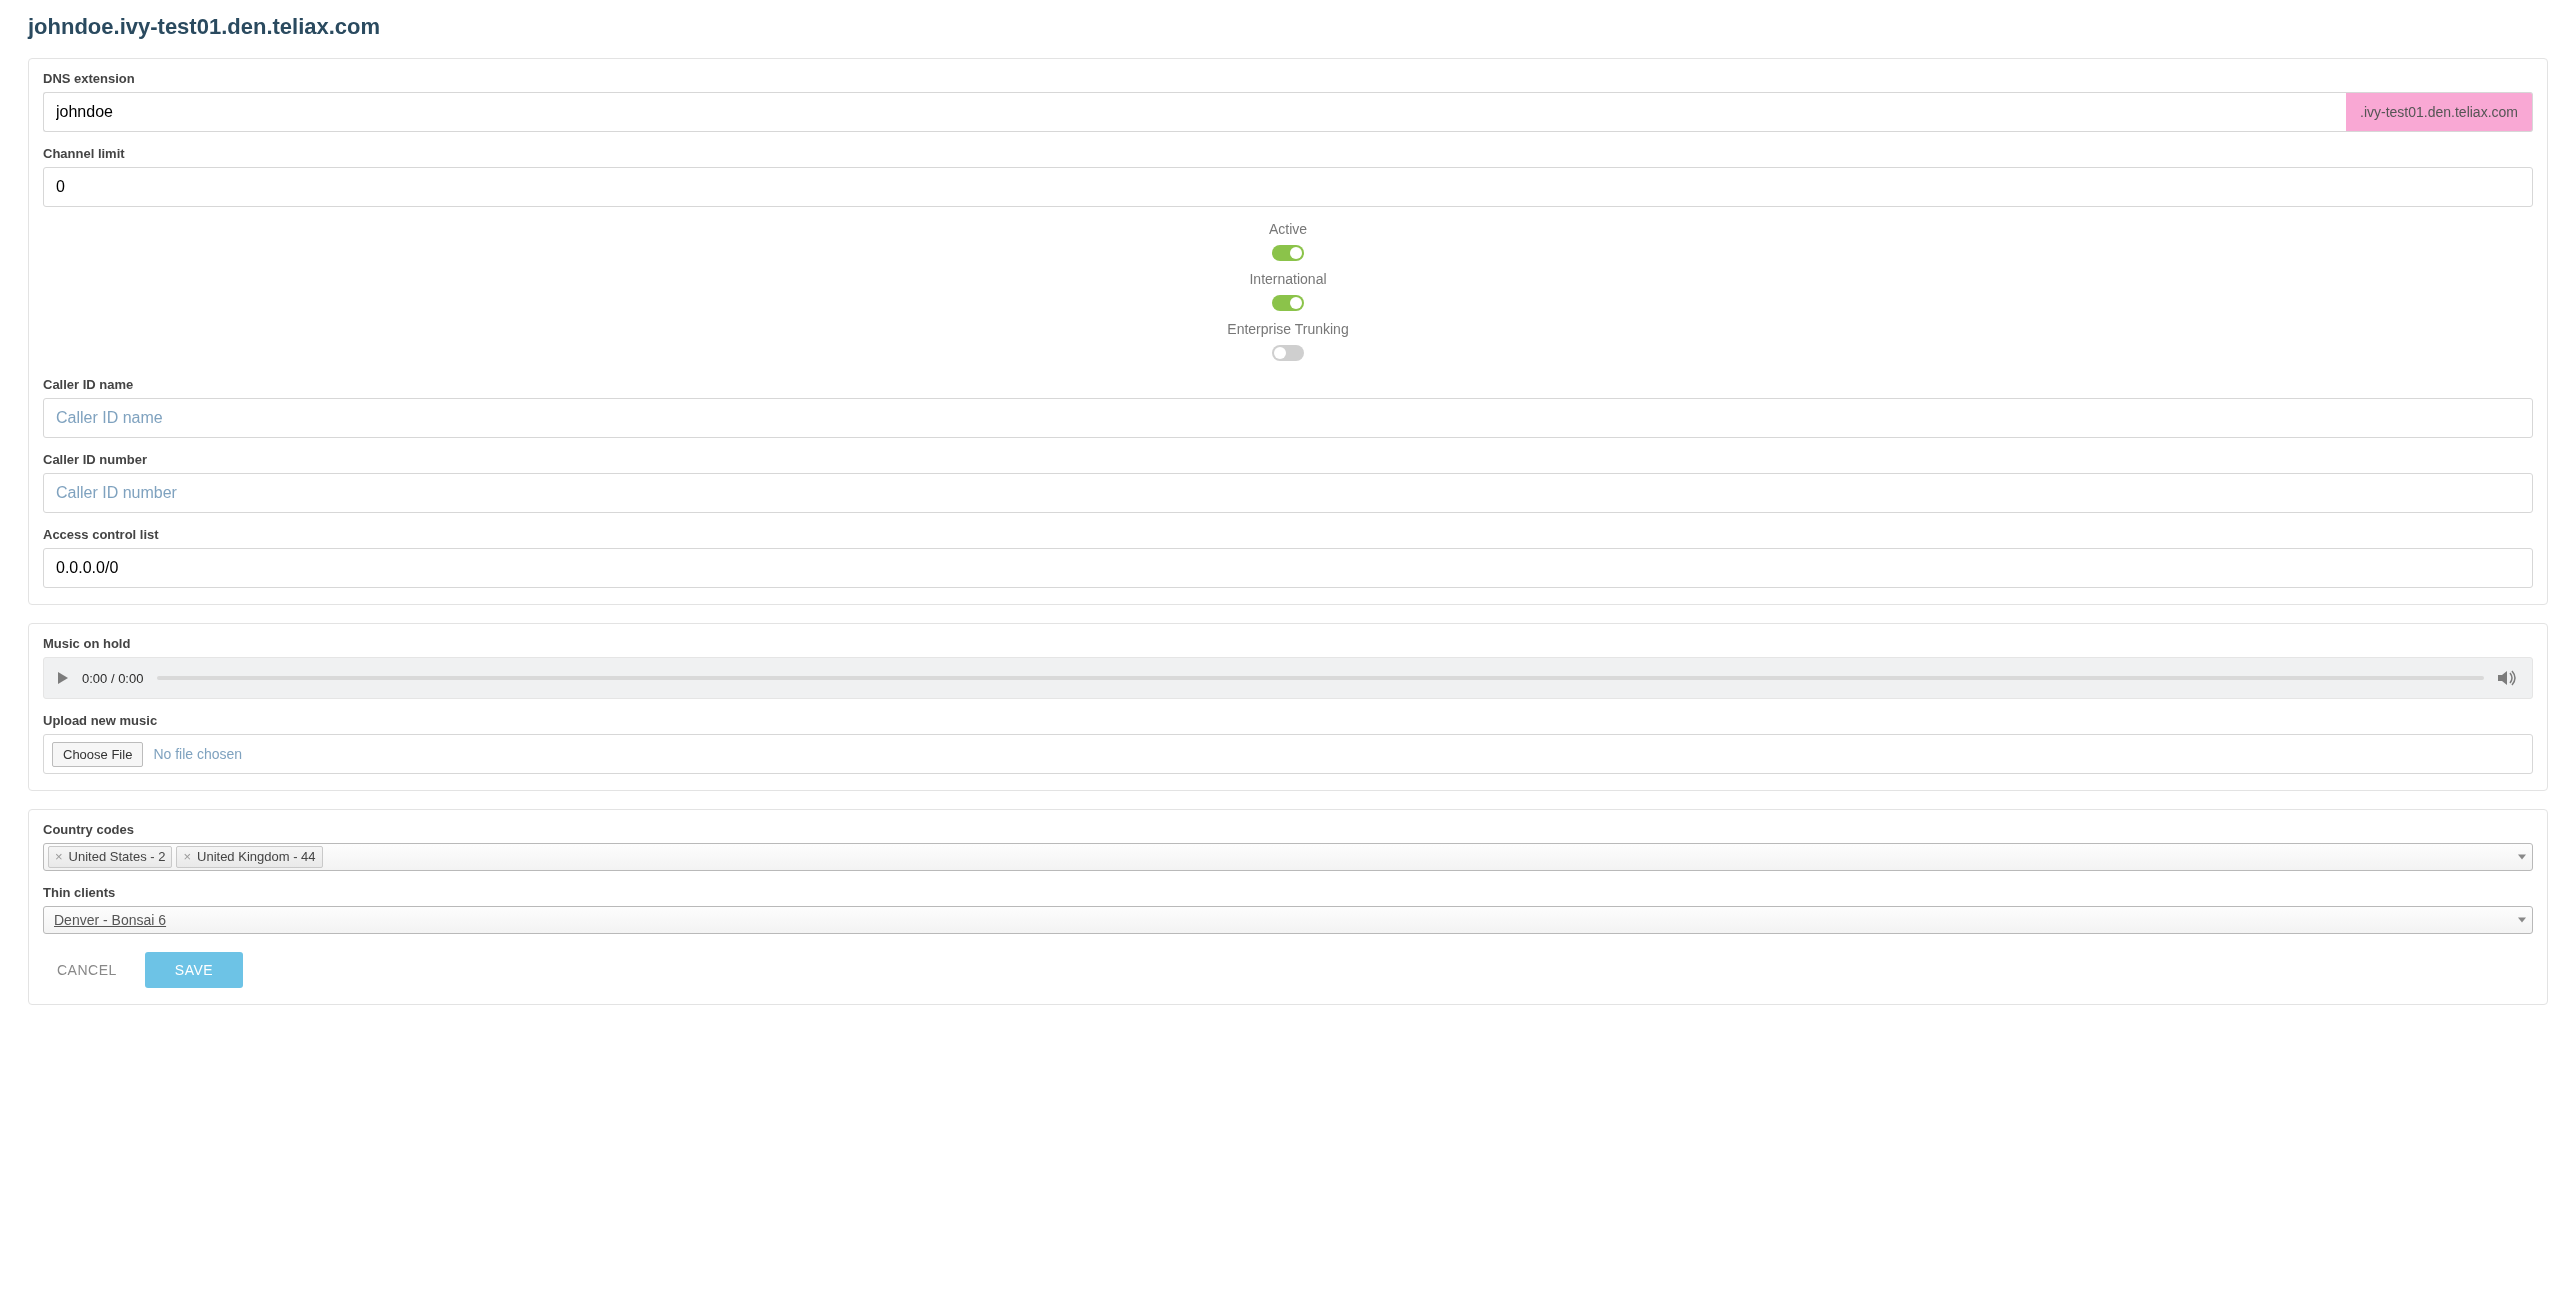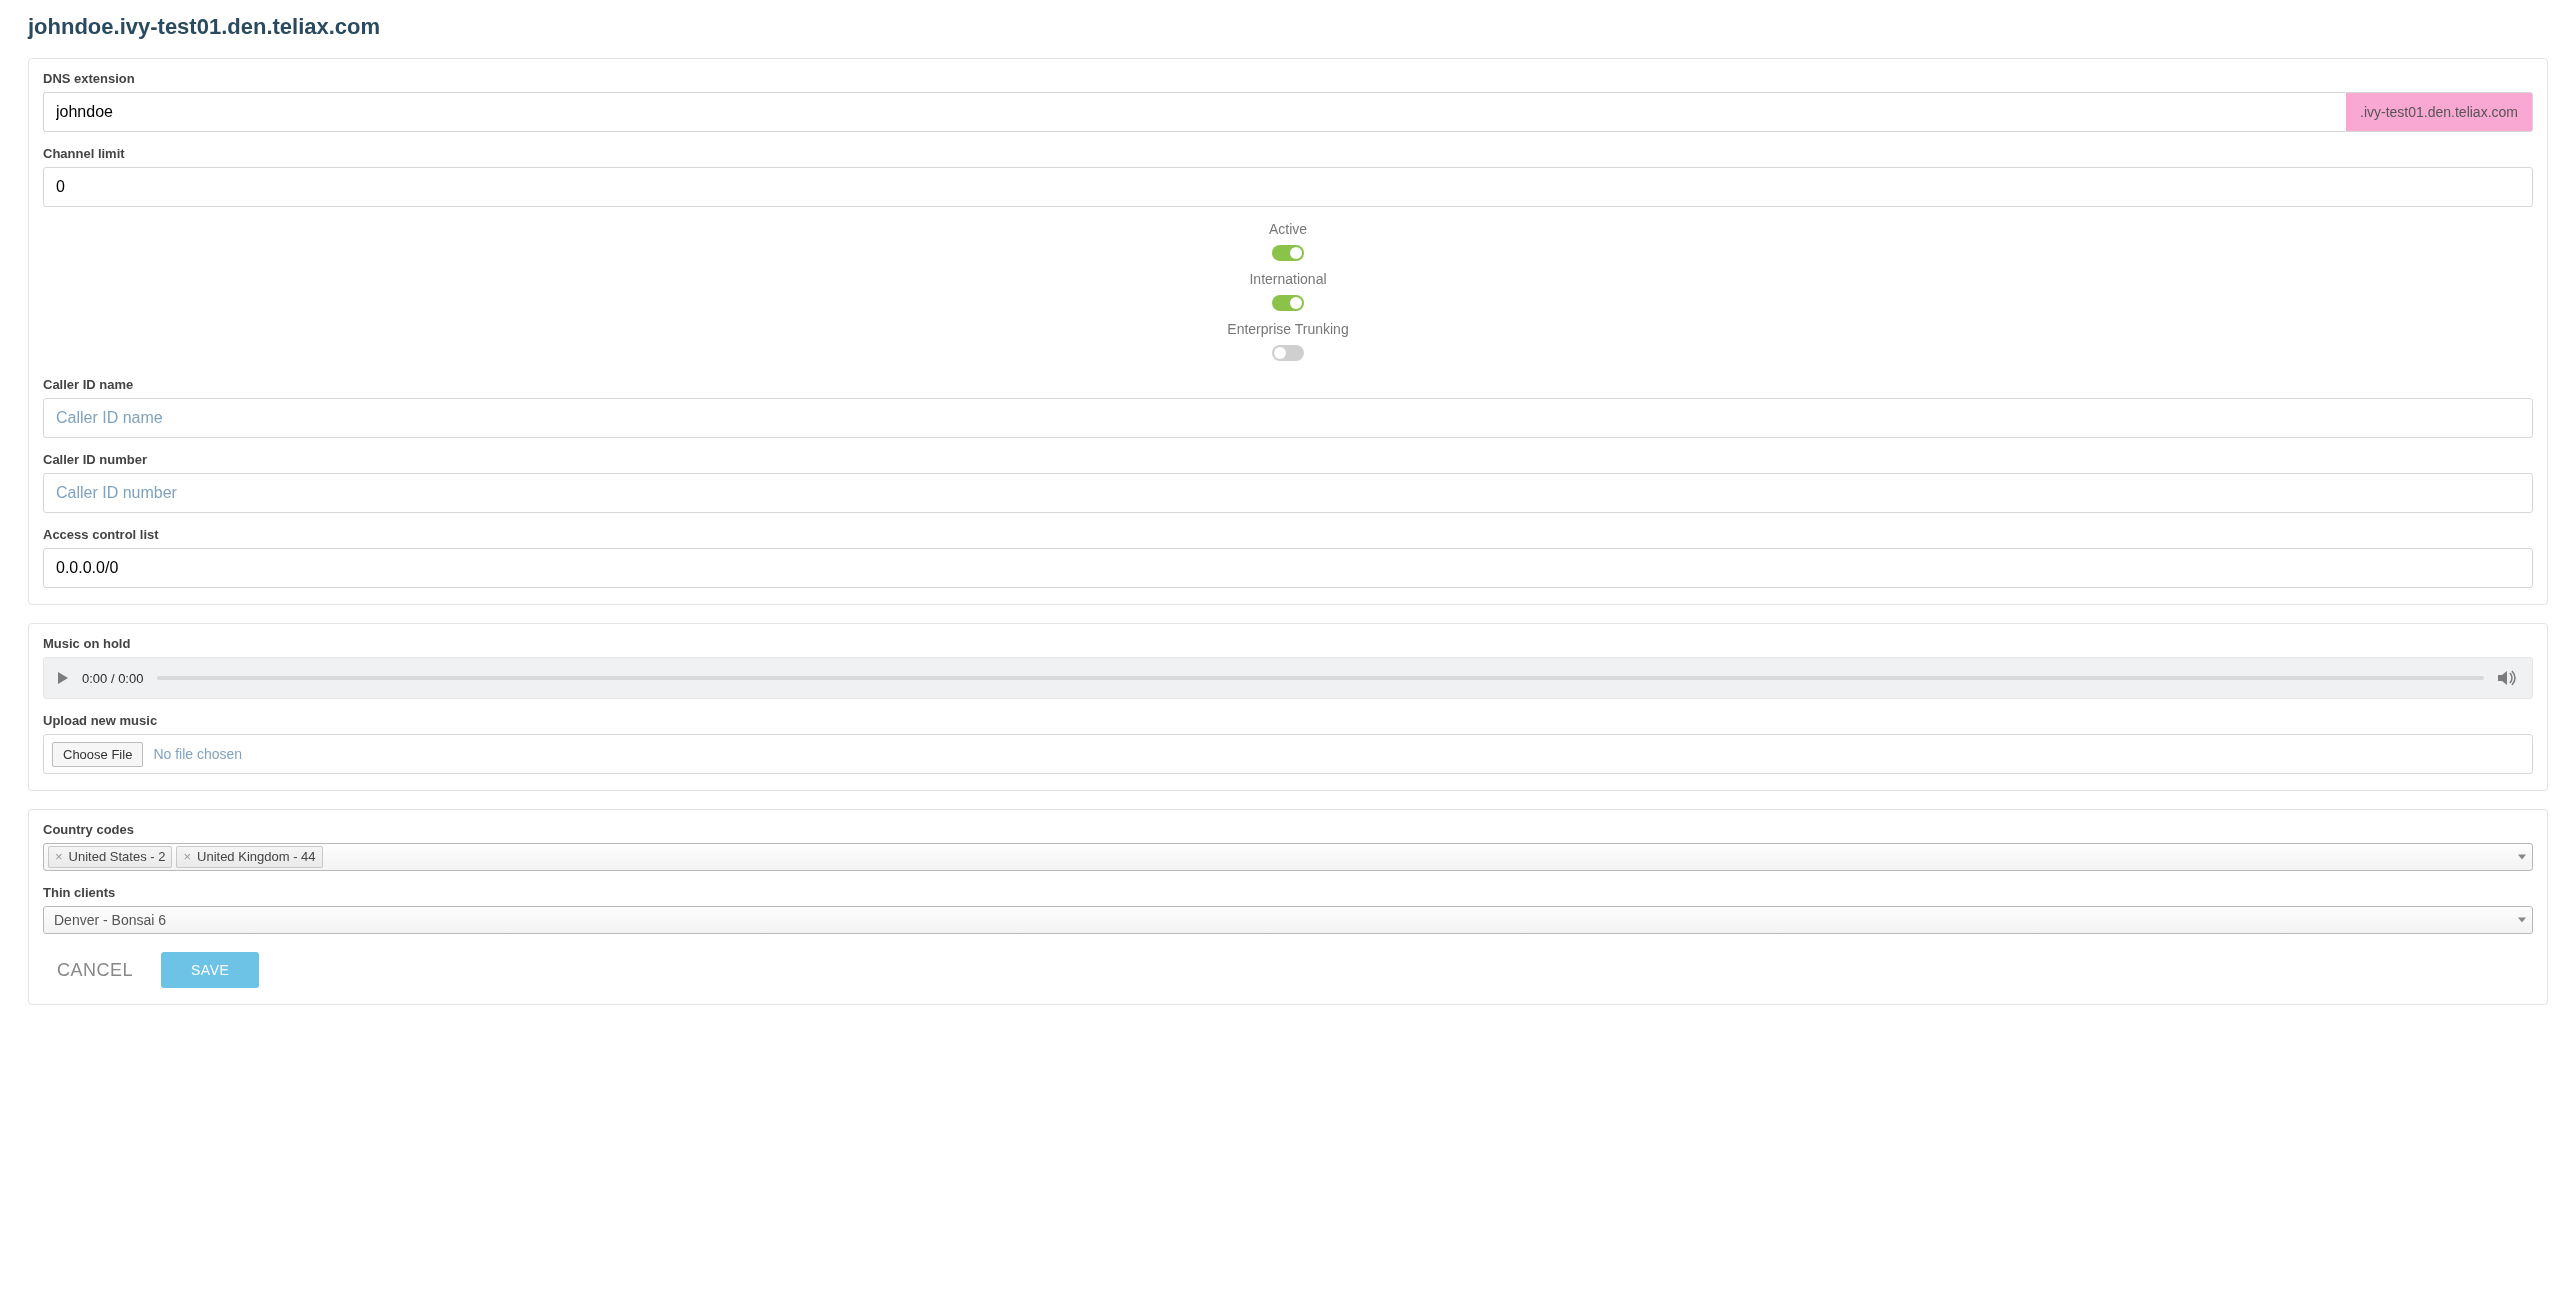--- a/index.html
+++ b/index.html
@@ -190,20 +190,21 @@
     border-radius: 3px;
     height: 28px;
     padding: 0 24px 0 10px;
     display: flex;
     align-items: center;
     position: relative;
     background: linear-gradient(#fdfdfd, #f3f3f3);
     font-size: 14px;
     color: #555;
     cursor: pointer;
+    text-decoration: underline;
   }
   .singleselect .caret {
     position: absolute;
     right: 6px;
     top: 50%;
     transform: translateY(-50%);
     width: 0; height: 0;
     border-left: 4px solid transparent;
     border-right: 4px solid transparent;
     border-top: 5px solid #888;
@@ -214,21 +215,21 @@
     display: flex;
     gap: 28px;
     align-items: center;
     margin-top: 18px;
     padding-left: 14px;
   }
   .btn-link {
     background: none;
     border: none;
     color: #888;
-    font-size: 18px;
+    font-size: 14px;
     letter-spacing: 0.5px;
     cursor: pointer;
     padding: 0;
   }
   .btn-primary {
     background: #6dc3e6;
     color: #fff;
     border: none;
     border-radius: 3px;
     font-size: 14px;

